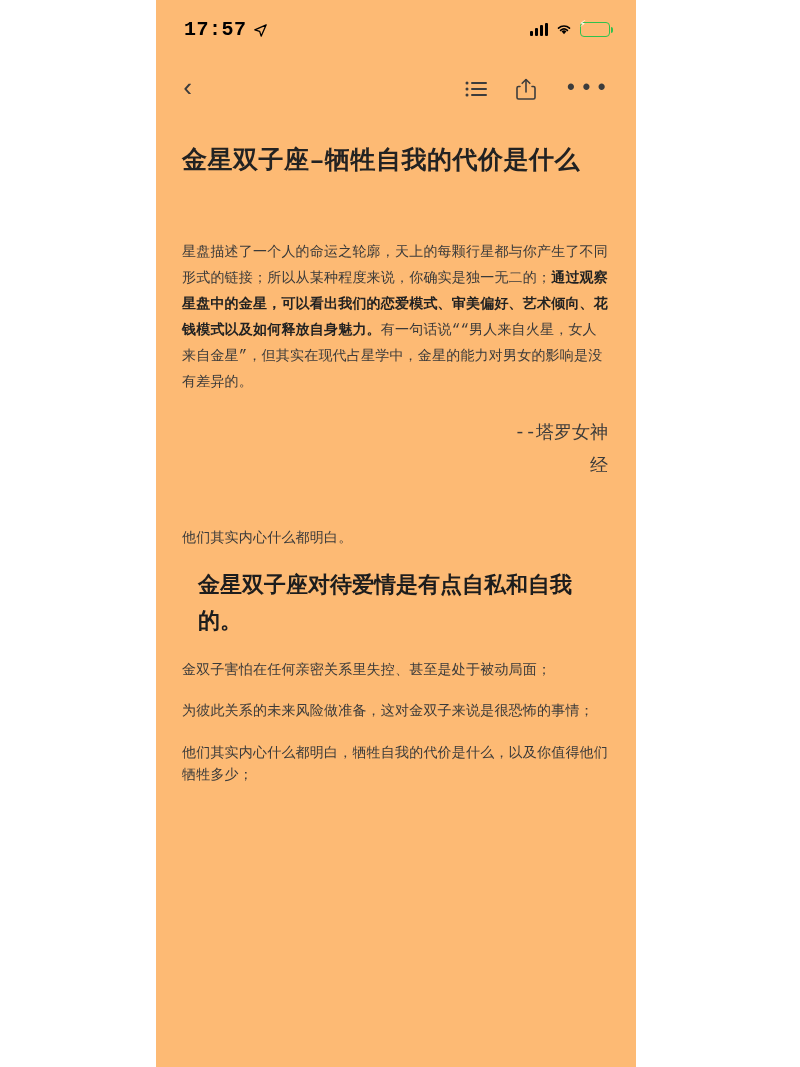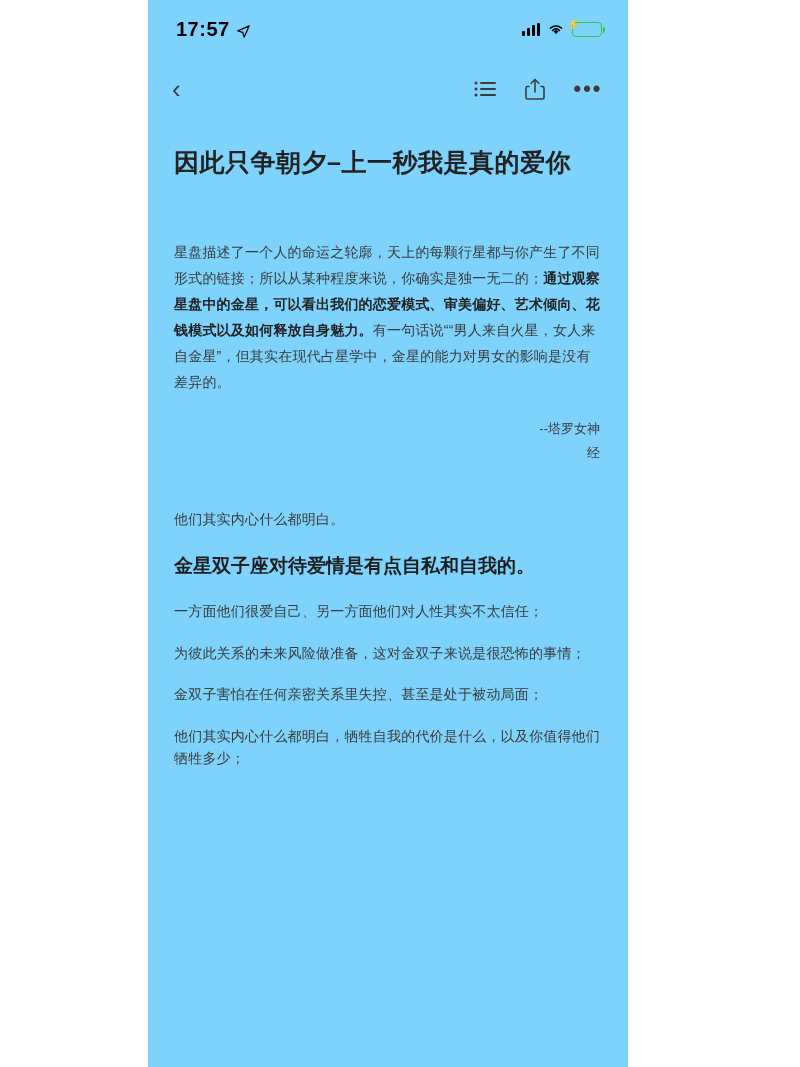--- a/index.html
+++ b/index.html
@@ -14,26 +14,27 @@
     overflow: hidden;
   }
   .page {
     position: relative;
     width: 800px;
     height: 1067px;
     background: #ffffff;
   }
   .phone {
     position: absolute;
-    left: 148px;
+    left: 156px;
     top: 0;
     width: 480px;
     height: 1067px;
-    background: #7dd3fc;
+    background: #fdba74;
     overflow: hidden;
+    font-family: Liberation Mono, monospace;
   }
 
   
   .status-bar {
     height: 58px;
     display: flex;
     align-items: center;
     justify-content: space-between;
     padding: 0 26px 0 28px;
     box-sizing: border-box;
@@ -175,31 +176,31 @@
   .para.tight {
     line-height: 1.55;
     margin-bottom: 20px;
   }
   .b {
     font-weight: bold;
     color: #222;
   }
   .signature {
     text-align: right;
-    font-size: 13px;
+    font-size: 18px;
     line-height: 1.86;
     color: #3a3a3a;
     margin: 0 2px 44px 0;
   }
   .lead-bold {
-    font-size: 19px;
+    font-size: 22px;
     font-weight: bold;
     color: #1d1d1d;
     line-height: 1.6;
-    margin: 0 0 20px 0;
+    margin: 0 0 20px 16px;
   }
 </style>
 </head>
 <body>
 
 <div class="page">
   <div class="phone">
 
     <div class="status-bar">
       <div class="status-left">
@@ -248,32 +249,31 @@
             <path d="M4 8.5H2.6A1.6 1.6 0 0 0 1 10.1v9.3A1.6 1.6 0 0 0 2.6 21h14.8a1.6 1.6 0 0 0 1.6-1.6v-9.3a1.6 1.6 0 0 0-1.6-1.6H16" fill="none" stroke="#3c3c3c" stroke-width="1.6" stroke-linecap="round"></path>
             <path d="M10 14V2" fill="none" stroke="#3c3c3c" stroke-width="1.6" stroke-linecap="round"></path>
             <path d="M6.2 5.3 10 1.5l3.8 3.8" fill="none" stroke="#3c3c3c" stroke-width="1.6" stroke-linecap="round" stroke-linejoin="round"></path>
           </svg>
         </div>
         <div class="dots">•••</div>
       </div>
     </div>
 
     <div class="article">
-      <h1 class="article-title">因此只争朝夕–上一秒我是真的爱你</h1>
+      <h1 class="article-title">金星双子座–牺牲自我的代价是什么</h1>
 
       <p class="para"><span>星盘描述了一个人的命运之轮廓，天上的每颗行星都与你产生了不同形式的链接；所以从某种程度来说，你确实是独一无二的；</span><span class="b">通过观察星盘中的金星，可以看出我们的恋爱模式、审美偏好、艺术倾向、花钱模式以及如何释放自身魅力。</span><span>有一句话说““男人来自火星，女人来自金星”，但其实在现代占星学中，金星的能力对男女的影响是没有差异的。</span></p>
 
       <div class="signature">
         <div>--塔罗女神</div>
         <div>经</div>
       </div>
 
       <p class="para tight">他们其实内心什么都明白。</p>
       <p class="lead-bold">金星双子座对待爱情是有点自私和自我的。</p>
-      <p class="para tight">一方面他们很爱自己、另一方面他们对人性其实不太信任；</p>
+      <p class="para tight">金双子害怕在任何亲密关系里失控、甚至是处于被动局面；</p>
       <p class="para tight">为彼此关系的未来风险做准备，这对金双子来说是很恐怖的事情；</p>
-      <p class="para tight">金双子害怕在任何亲密关系里失控、甚至是处于被动局面；</p>
       <p class="para tight">他们其实内心什么都明白，牺牲自我的代价是什么，以及你值得他们牺牲多少；</p>
 
     </div>
 
   </div>
 </div>
 
 </body></html>

